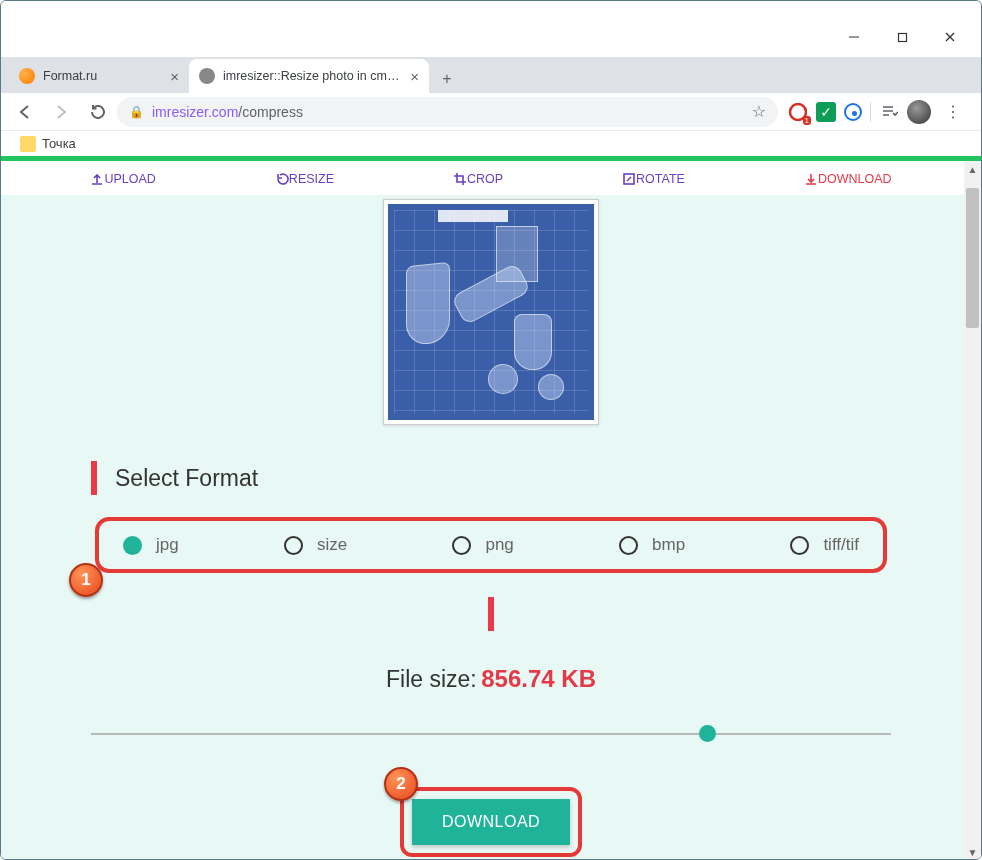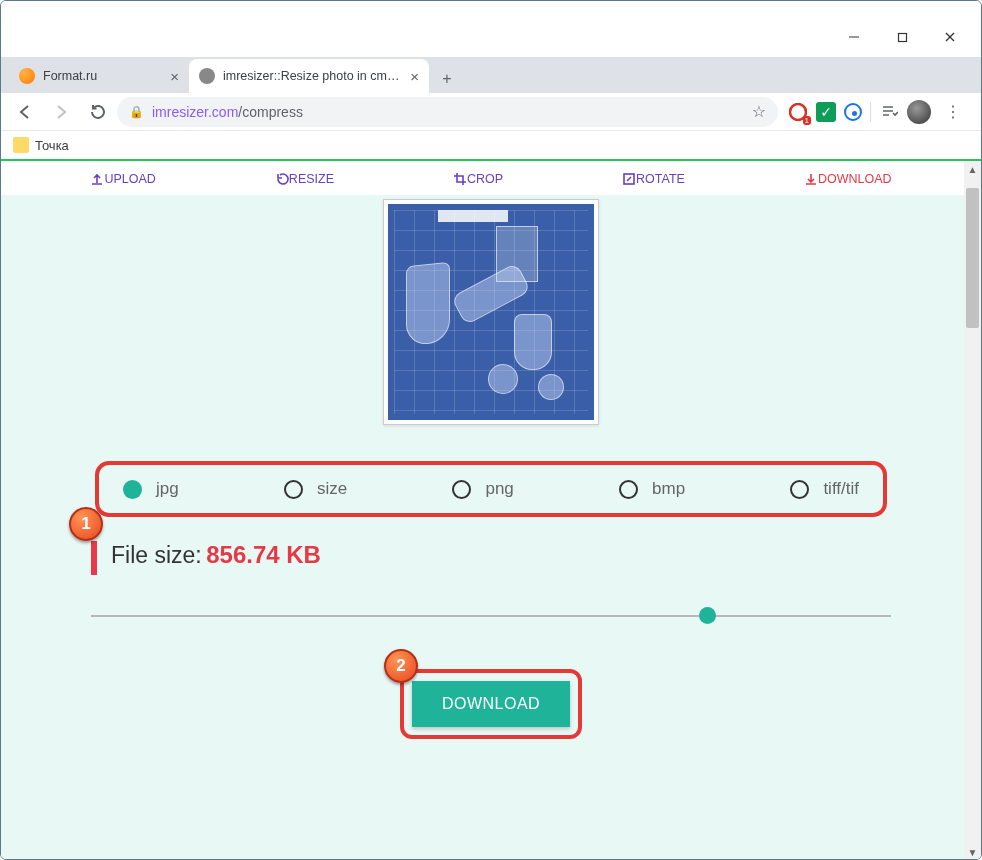--- a/index.html
+++ b/index.html
@@ -35,21 +35,21 @@
 .ext-icons { display:flex; align-items:center; gap:8px; padding:0 6px; }
 .ext { width:20px; height:20px; display:flex; align-items:center; justify-content:center; font-size:14px; position:relative; }
 .ext.check { background:#0d9d58; color:#fff; border-radius:3px; }
 .ext.oblue { width:18px; height:18px; border:2px solid #1a73e8; border-radius:50%; }
 .ext.oblue::after { content:""; position:absolute; width:5px; height:5px; background:#1a73e8; border-radius:50%; left:6px; top:6px; }
 .ext.readlater { color:#5f6368; }
 .avatar { width:24px; height:24px; border-radius:50%; background: radial-gradient(circle at 40% 35%, #999, #333); }
 .kebab { font-size:16px; color:#5f6368; padding:0 6px; }
 
 
-.bmbar { height:30px; display:flex; align-items:center; padding:0 12px; font-size:13px; color:#3c4043; gap:6px; border-bottom:2px solid #22c55e; }
+.bmbar { height:30px; display:flex; align-items:center; padding:0 19px; font-size:13px; color:#3c4043; gap:6px; border-bottom:5px solid #22c55e; }
 .bmicon { width:16px; height:16px; background:#ffd968; border-radius:2px; }
 
 
 .viewport { position:relative; height: calc(860px - 16px - 40px - 36px - 38px - 30px); background:#e8f8f5; overflow:hidden; }
 .vscroll { position:absolute; right:0; top:0; bottom:0; width:17px; background:#f1f1f1; }
 .vscroll .up, .vscroll .down { height:17px; display:flex; align-items:center; justify-content:center; color:#666; font-size:10px; }
 .vscroll .track { position:absolute; top:17px; bottom:17px; left:0; right:0; }
 .vscroll .thumb { position:absolute; left:2px; right:2px; top:10px; height:140px; background:#c1c1c1; border-radius:2px; }
 
 .content { padding:0 0 0 0; }
@@ -81,21 +81,21 @@
 .format-box-wrap { position:relative; margin: 22px 0 0 0; }
 .format-box { border:4px solid #e53935; border-radius:14px; padding:14px 24px; margin:0 4px; display:flex; justify-content:space-between; align-items:center; }
 .fmt { display:flex; align-items:center; gap:14px; font-size:17px; color:#666;justify-content:space-between; }
 .radio { width:19px; height:19px; border:2.5px solid #333; border-radius:50%; display:inline-block; }
 .radio.selected { border:none; background:#1fb39a; }
 
 
 .callout { position:absolute; width:34px; height:34px; border-radius:50%; background: radial-gradient(circle at 35% 30%, #ff9456, #e8471f); border:2px solid #b33015; display:flex; align-items:center; justify-content:center; color:#fff; font-weight:700; font-size:17px; box-shadow:0 2px 3px rgba(0,0,0,.35); }
 
 
-.filesize-row { display:flex; align-items:flex-start; gap:14px; margin:24px 0 0 0; }
+.filesize-row { display:flex; align-items:center; gap:34px; margin:24px 0 0 0;flex-direction:column; }
 .filesize-label { font-size:23px; color:#333; }
 .filesize-val { font-size:24px; color:#e63946; font-weight:700; }
 
 
 .slider-wrap { margin: 40px 90px 0 90px; position:relative; }
 .slider-track { height:2px; background:#b8b8b8; position:relative; }
 .slider-thumb { position:absolute; top:-8px; width:17px; height:17px; border-radius:50%; background:#1fb39a; left:76%; }
 
 
 .dl-wrap { display:flex; justify-content:center; margin-top:52px; position:relative; }
@@ -244,20 +244,24 @@
           <div class="bp-shape" style="left:18px; top:60px; width:44px; height:80px; transform:skewY(-6deg); border-radius:10px 10px 30px 30px;"></div>
           <div class="bp-shape" style="left:66px; top:74px; width:74px; height:32px; transform:rotate(-28deg); border-radius:10px;"></div>
           <div class="bp-shape" style="left:126px; top:110px; width:38px; height:56px; border-radius:8px 8px 18px 18px;"></div>
           <div class="bp-shape" style="left:100px; top:160px; width:30px; height:30px; border-radius:50%;"></div>
           <div class="bp-shape" style="left:150px; top:170px; width:26px; height:26px; border-radius:50%;"></div>
         </div>
       </div>
     </div>
 
     <div class="section">
+      <div class="sect-head">
+        <div class="redbar"></div>
+        <div class="sect-title">Select Format</div>
+      </div>
 
       <div class="format-box-wrap">
         <div class="callout" style="left:-22px; top:46px;">
             <span>1</span>
           </div>
         <div class="format-box">
           <label class="fmt">
             <span class="radio selected"></span>
             <span>jpg</span>
           </label>

